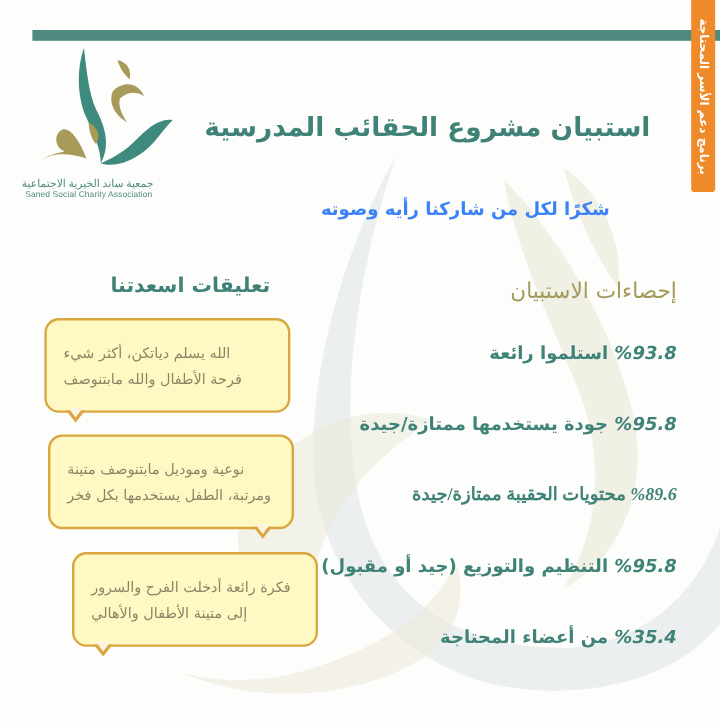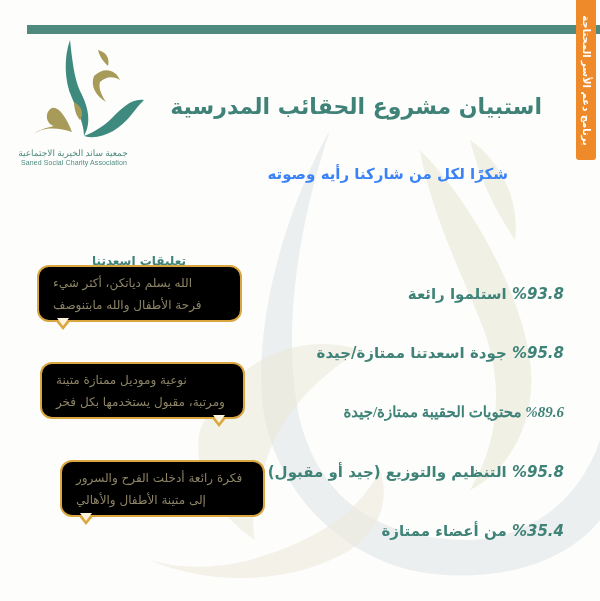--- a/index.html
+++ b/index.html
@@ -45,28 +45,28 @@
       position: absolute; right: 36px; top: 232px; font-size: 18px;
       color: #a39a5a; direction: rtl; white-space: nowrap;
     }
     .stat {
       position: absolute; right: 36px; font-size: 15px; font-weight: bold; color: #3f8277;
       direction: rtl; white-space: nowrap;
     }
     .stat .pct { font-style: italic; }
 
     .comments-heading {
-      position: absolute; left: 92px; top: 228px; font-size: 12px; font-weight: bold;
-      color: #3f8277; direction: rtl; white-space: nowrap; margin-top: 26px;
+      position: absolute; left: 92px; top: 228px; font-size: 17px; font-weight: bold;
+      color: #3f8277; direction: rtl; white-space: nowrap;
     }
 
     
     .bubble {
-      position: absolute; width: 205px; height: 57px;
-      background: #000000; border: 2px solid #d9a640; border-radius: 12px;
+      position: absolute; width: 205px; height: 79px;
+      background: #fef9c3; border: 2px solid #d9a640; border-radius: 12px;
       display: flex; flex-direction: column; justify-content: center; align-items: flex-end;
       padding: 4px 14px; direction: rtl;
     }
     .bubble p { font-size: 12px; color: #8d8466; line-height: 22px; white-space: nowrap; font-family: "DejaVu Sans", sans-serif; }
     .bubble .tail {
       position: absolute; bottom: -10px; width: 0; height: 0;
       border-left: 8px solid transparent; border-right: 8px solid transparent;
       border-top: 10px solid #d9a640;
     }
     .bubble .tail::after {
@@ -103,53 +103,54 @@
     <path d="M80 40 C 90 30, 102 34, 106 44 C 100 40, 92 40, 86 46 C 84 52, 88 60, 92 66 C 82 60, 76 50, 80 40 Z" fill="#a89a58"></path>
     <path d="M84 14 C 92 16, 96 22, 94 30 C 90 26, 86 22, 84 14 Z" fill="#a89a58"></path>
     <path d="M60 66 C 68 70, 70 78, 66 84 C 62 80, 60 72, 60 66 Z" fill="#a89a58"></path>
   </svg>
   <div class="logo-ar">جمعية ساند الخيرية الاجتماعية</div>
   <div class="logo-en">Saned Social Charity Association</div>
 
   <div class="main-title">استبيان مشروع الحقائب المدرسية</div>
   <div class="subtitle">شكرًا لكل من شاركنا رأيه وصوته</div>
 
+  <div class="stats-heading">إحصاءات الاستبيان</div>
 
   <div class="stat" style="top:285px;">
     <span class="pct">%93.8</span>
     <span>استلموا رائعة</span>
   </div>
   <div class="stat" style="top:344px;">
     <span class="pct">%95.8</span>
-    <span>جودة اسعدتنا ممتازة/جيدة</span>
+    <span>جودة يستخدمها ممتازة/جيدة</span>
   </div>
   <div class="stat" style="top:403px;font-family:Liberation Serif, serif;">
     <span class="pct">%89.6</span>
     <span>محتويات الحقيبة ممتازة/جيدة</span>
   </div>
   <div class="stat" style="top:463px;">
     <span class="pct">%95.8</span>
     <span>التنظيم والتوزيع (جيد أو مقبول)</span>
   </div>
   <div class="stat" style="top:522px;">
     <span class="pct">%35.4</span>
-    <span>من أعضاء ممتازة</span>
+    <span>من أعضاء المحتاجة</span>
   </div>
 
   <div class="comments-heading">تعليقات اسعدتنا</div>
 
   <div class="bubble" style="left:37px; top:265px;">
     <p>الله يسلم دياتكن، أكثر شيء</p>
     <p>فرحة الأطفال والله مابتنوصف</p>
     <span class="tail tail-left"></span>
   </div>
 
   <div class="bubble" style="left:40px; top:362px;">
-    <p>نوعية وموديل ممتازة متينة</p>
-    <p>ومرتبة، مقبول يستخدمها بكل فخر</p>
+    <p>نوعية وموديل مابتنوصف متينة</p>
+    <p>ومرتبة، الطفل يستخدمها بكل فخر</p>
     <span class="tail tail-right"></span>
   </div>
 
   <div class="bubble" style="left:40px; top:460px;margin-left:20px;">
     <p>فكرة رائعة أدخلت الفرح والسرور</p>
     <p>إلى متينة الأطفال والأهالي</p>
     <span class="tail tail-left"></span>
   </div>
 
 </div>

